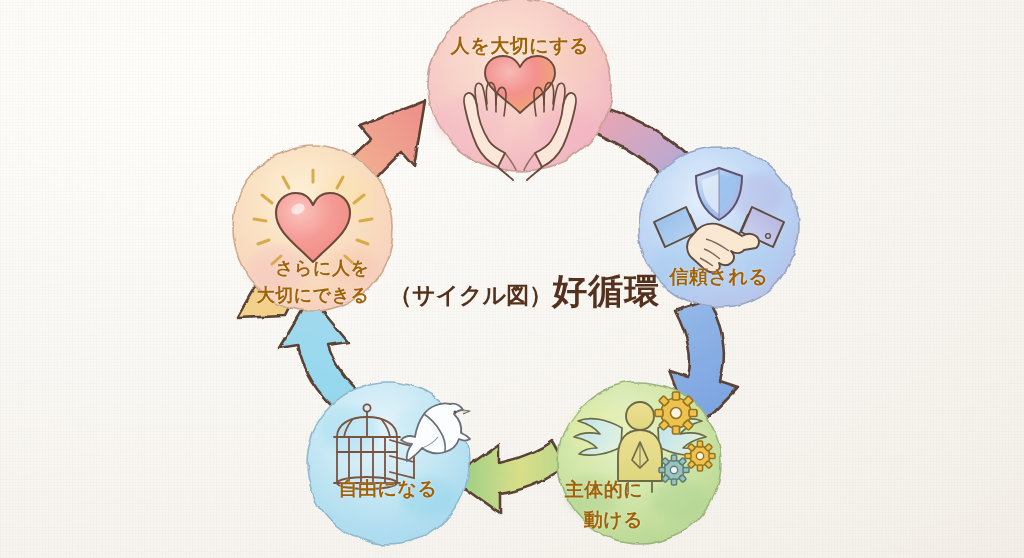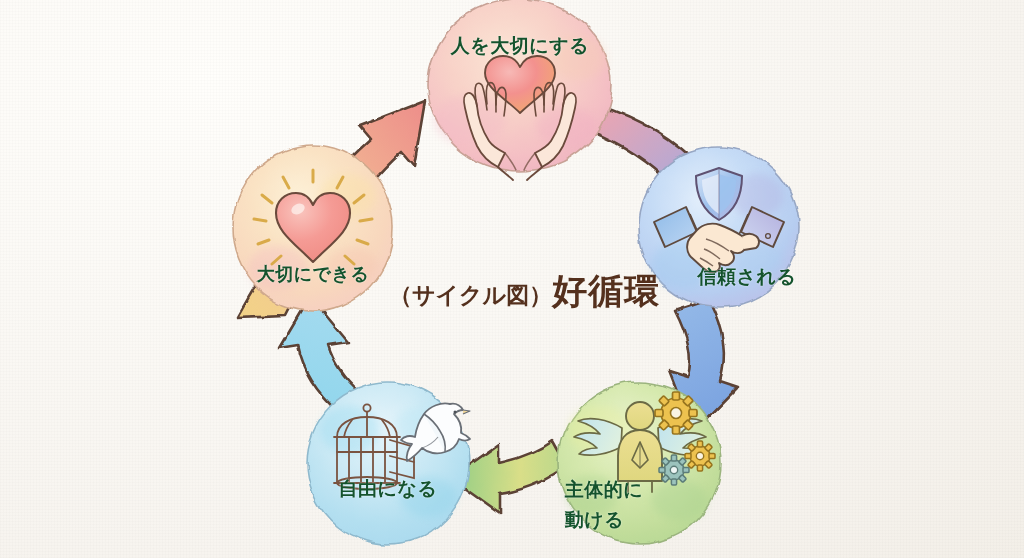--- a/index.html
+++ b/index.html
@@ -24,23 +24,23 @@
       repeating-linear-gradient(90deg, rgba(0,0,0,0.010) 0px, rgba(0,0,0,0.010) 1px, rgba(255,255,255,0) 1px, rgba(255,255,255,0) 3px),
       radial-gradient(ellipse at 20% 15%, #fffefb 0%, #f7f4ef 70%, #f3efe8 100%);
     pointer-events: none;
   }
   #art {
     position: absolute;
     inset: 0;
   }
   .lbl {
     position: absolute;
-    color: #14532d;
+    color: #a16207;
     font-weight: bold;
-    text-align: left;
+    text-align: right;
     white-space: nowrap;
     letter-spacing: 0.5px;
     line-height: 1.16;
     text-shadow: 0 0 2px rgba(255,255,255,0.75);
     pointer-events: none;
   }
   #title-block {
     position: absolute;
     left: 390px;
     top: 268px;
@@ -415,30 +415,31 @@
         <path d="M313,262 C294,243 276,231 276,213 C276,201 285,193 296,193
                  C304,193 310,198 313,205 C316,198 322,193 330,193
                  C341,193 350,201 350,213 C350,231 332,243 313,262 Z" fill="url(#heartLeft)" stroke="#6b4a3c" stroke-width="2.1" stroke-linejoin="round"></path>
         <ellipse cx="298" cy="209" rx="7" ry="5" fill="#fdf0ec" opacity="0.75" transform="rotate(-25 298 209)"></ellipse>
       </g>
     </g>
   </svg>
 
   <div class="lbl" style="left:520px; top:34px; transform:translateX(-50%); font-size:19px;">人を大切にする</div>
 
-  <div class="lbl" style="left:719px; top:265px; transform:translateX(-50%); font-size:19px;margin-left:28px;">信頼される</div>
+  <div class="lbl" style="left:719px; top:265px; transform:translateX(-50%); font-size:19px;">信頼される</div>
 
   <div style="position:absolute; left:604px; top:478px; transform:translateX(-50%); text-align:center;">
     <div class="lbl" style="position:static; font-size:19px;">主体的に</div>
     <div class="lbl" style="position:static; font-size:19px; margin-top:8px;">動ける</div>
   </div>
 
   <div class="lbl" style="left:388px; top:477px; transform:translateX(-50%); font-size:19px;">自由になる</div>
 
   <div style="position:absolute; left:313px; top:258px; transform:translateX(-50%); text-align:center;">
+    <div class="lbl" style="position:static; font-size:18px;">さらに人を</div>
     <div class="lbl" style="position:static; font-size:18px; margin-top:6px;">大切にできる</div>
   </div>
 
   <div id="title-block">
     <span id="title-sub">（サイクル図）</span>
     <span id="title-main">好循環</span>
   </div>
 </div>
 
 </body></html>

